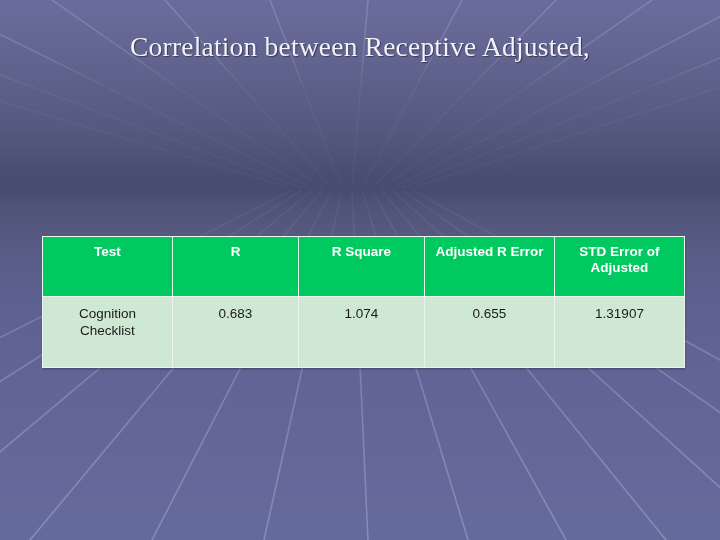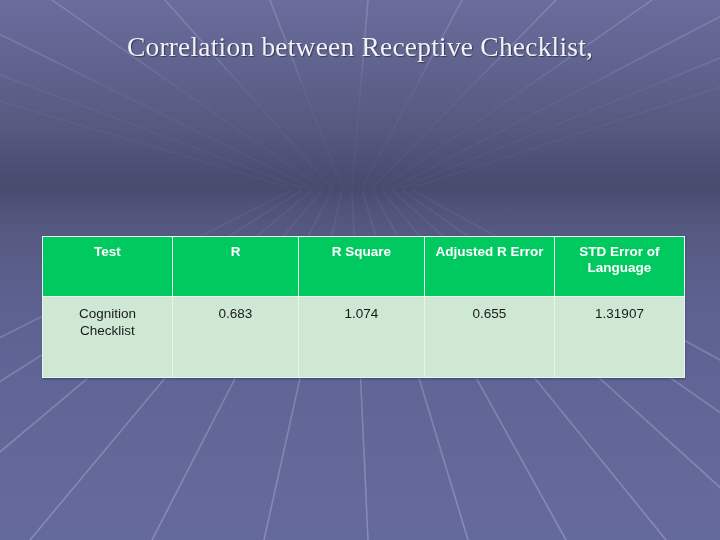--- a/index.html
+++ b/index.html
@@ -85,21 +85,21 @@
     border-top: 1px solid #eafaf0;
     border-bottom: 1px solid #eafaf0;
   }
   table.data th:first-child { border-left: 1px solid #eafaf0; }
   table.data td {
     background: #cfe8d4;
     color: #1a1a1a;
     font-size: 13.5px;
     line-height: 17px;
     text-align: center;
-    height: 81px;
+    height: 71px;
     padding-top: 8px;
     box-sizing: border-box;
     border-right: 1px solid #e8f4ec;
     border-bottom: 1px solid #e8f4ec;
   }
   table.data td:first-child { border-left: 1px solid #e8f4ec; }
   td.cell-test { text-align: center; padding-left: 2px; }
 </style>
 </head>
 <body>
@@ -180,39 +180,39 @@
         <line x1="372" y1="190" x2="566" y2="540"></line>
         <line x1="382" y1="190" x2="666" y2="540"></line>
         <line x1="392" y1="190" x2="778" y2="540"></line>
         <line x1="402" y1="190" x2="902" y2="540"></line>
         <line x1="412" y1="190" x2="1046" y2="540"></line>
       </g>
     </svg>
   </div>
 
   <div class="title">
-    <span class="line">Correlation between Receptive Checklist,</span>
+    <span class="line">Correlation between Receptive Adjusted,</span>
   </div>
 
   <div class="table-wrap">
     <table class="data">
       <colgroup>
         <col style="width:130px">
         <col style="width:126px">
         <col style="width:126px">
         <col style="width:130px">
         <col style="width:130px">
       </colgroup>
       <thead>
         <tr>
           <th>Test</th>
           <th>R</th>
           <th>R Square</th>
           <th>Adjusted R Error</th>
-          <th>STD Error of Language</th>
+          <th>STD Error of Adjusted</th>
         </tr>
       </thead>
       <tbody>
         <tr>
           <td class="cell-test">Cognition Checklist</td>
           <td>0.683</td>
           <td>1.074</td>
           <td>0.655</td>
           <td>1.31907</td>
         </tr>

